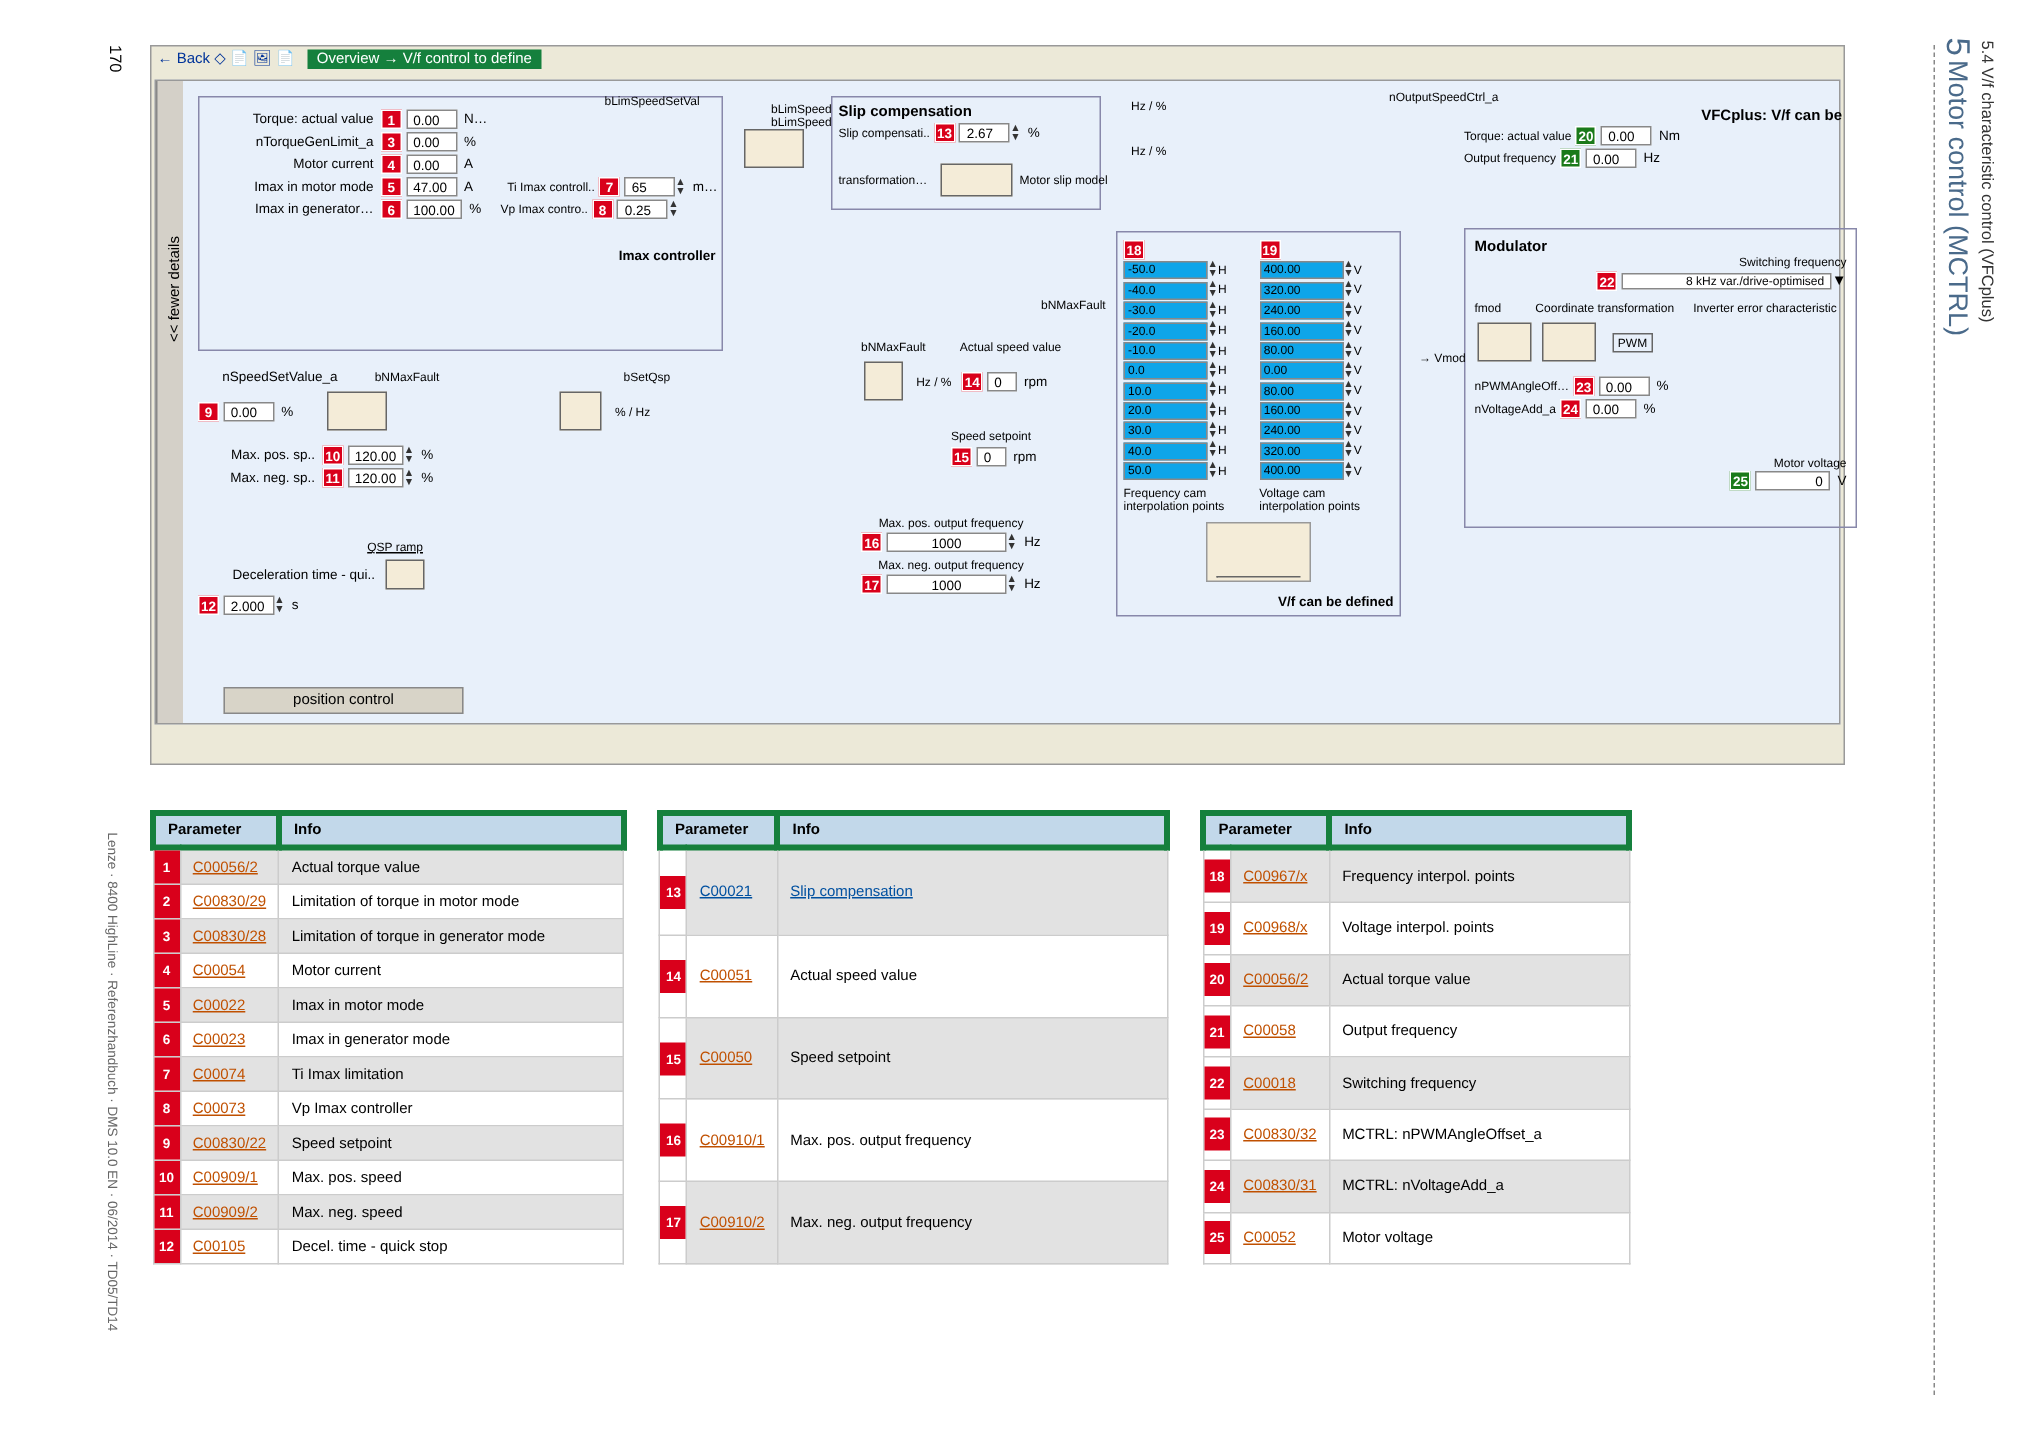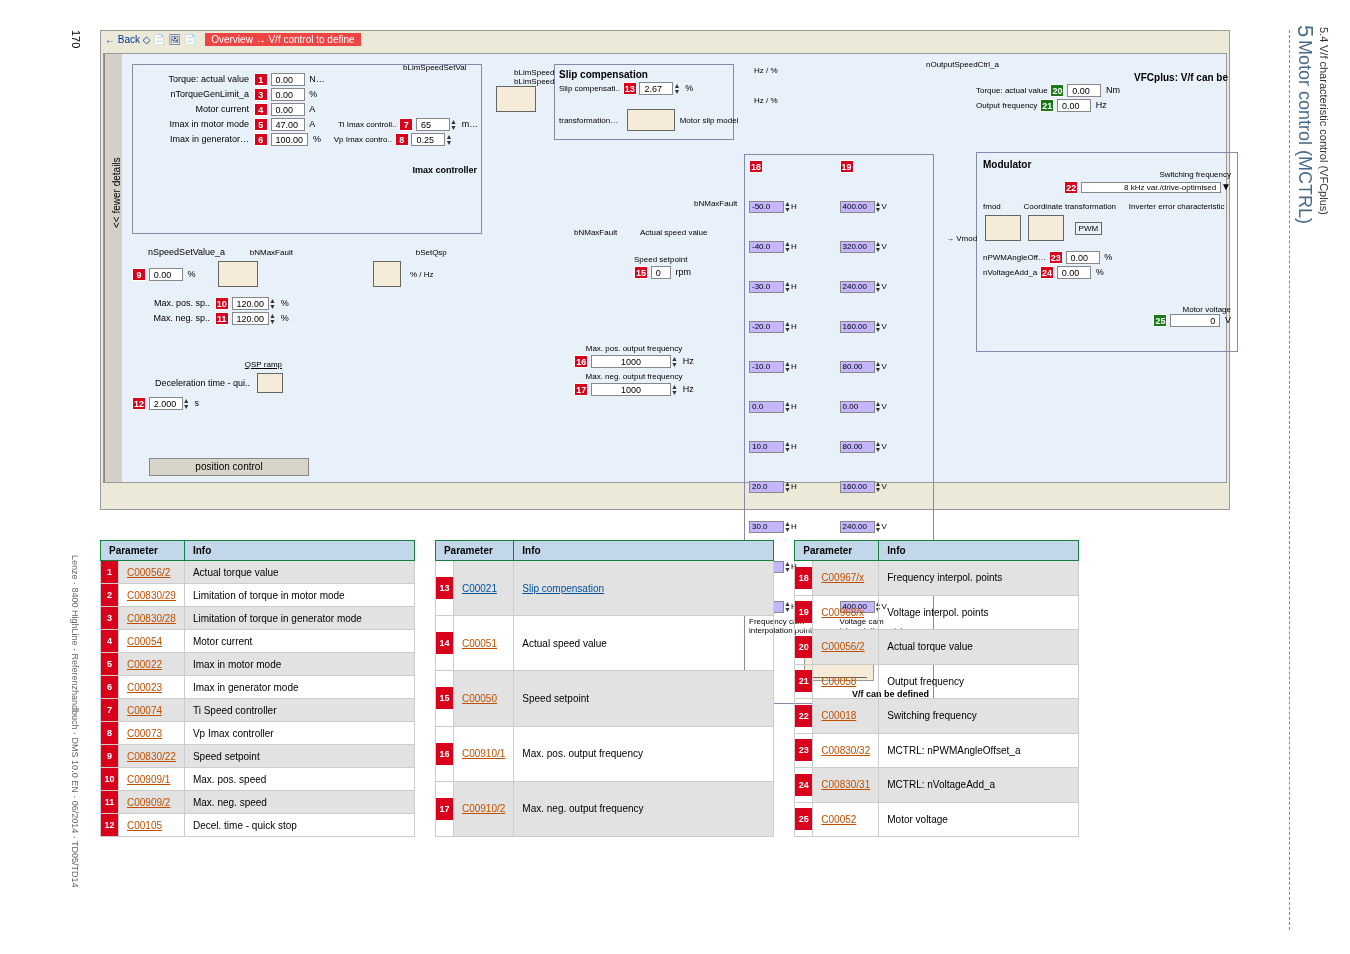--- a/index.html
+++ b/index.html
@@ -80,21 +80,21 @@
   }
   .toolbar {
     height: 20px;
     padding: 2px 4px;
     font-size: 10px;
     color: #003399;
   }
   .toolbar .back { color: #003399; }
   .toolbar .crumb {
     display: inline-block;
-    background: #ef4444;
+    background: #15803d;
     color: #fff;
     padding: 1px 6px;
     margin-left: 6px;
   }
   .diagram-area {
     position: relative;
     background: #e8f0fa;
     margin: 2px;
     height: 430px;
     border: 1px solid #999;
@@ -205,21 +205,21 @@
     position: absolute;
     left: 640px;
     top: 100px;
     width: 190px;
     border: 1px solid #88a;
     padding: 4px;
     font-size: 9px;
   }
   .vf-col { display: inline-block; vertical-align: top; width: 88px; }
   .vf-row { margin: 1px 0; white-space: nowrap; }
-  .vf-val { display: inline-block; background:#c4b5fd; border:1px solid #888; width: 35px; height:12px; font-size:8px; padding:0 2px;margin-top:27px; }
+  .vf-val { display: inline-block; background:#0ea5e9; border:1px solid #888; width: 56px; height:12px; font-size:8px; padding:0 2px; }
   .vf-bottom { text-align: right; font-size: 9px; margin-top: 4px; }
 
   .right-group {
     position: absolute;
     left: 872px;
     top: 10px;
     width: 262px;
   }
   .vfc-title { position: absolute; right: 10px; top: 8px; font-weight: bold; color: #000; font-size: 10px; }
   .modulator-box {
@@ -258,21 +258,21 @@
     top: 540px;
     display: flex;
     gap: 20px;
   }
   .param-table {
     border-collapse: collapse;
     font-size: 10px;
   }
   .param-table th {
     background: #c2d8ea;
-    border: 1px solid #15803d;
+    border: 4px solid #15803d;
     padding: 4px 8px;
     text-align: left;
     font-weight: bold;
     height: 20px;
   }
   .param-table td {
     border: 1px solid #ccc;
     padding: 4px 8px;
     height: 20px;
   }
@@ -425,20 +425,27 @@
       </div>
     </div>
     <span class="tiny-label" style="position:absolute; left:590px; top:145px;">bNMaxFault</span>
     <span class="tiny-label" style="position:absolute; left:650px; top:12px;">Hz / %</span>
     <span class="tiny-label" style="position:absolute; left:650px; top:42px;">Hz / %</span>
 
     <div class="actual-speed-box">
       <div class="param-row">
         <span class="tiny-label">bNMaxFault</span>
         <span class="tiny-label" style="margin-left:20px">Actual speed value</span>
+      </div>
+      <div class="param-row">
+        <span class="small-block" style="width:26px"></span>
+        <span class="tiny-label" style="margin:0 4px">Hz / %</span>
+        <span class="num-badge">14</span>
+        <span class="val-box" style="min-width:20px">0</span>
+        <span class="unit">rpm</span>
       </div>
       <div class="param-row" style="margin-top:16px">
         <span class="tiny-label" style="margin-left:60px">Speed setpoint</span>
       </div>
       <div class="param-row">
         <span style="margin-left:60px" class="num-badge">15</span>
         <span class="val-box" style="min-width:20px">0</span>
         <span class="unit">rpm</span>
       </div>
     </div>
@@ -594,21 +601,21 @@
           <td class="odd">Imax in motor mode</td>
         </tr>
         <tr>
           <td class="badge-cell"><div class="num-badge">6</div></td>
           <td class="link">C00023</td>
           <td class="">Imax in generator mode</td>
         </tr>
         <tr>
           <td class="badge-cell"><div class="num-badge">7</div></td>
           <td class="link odd">C00074</td>
-          <td class="odd">Ti Speed controller</td>
+          <td class="odd">Ti Imax limitation</td>
         </tr>
         <tr>
           <td class="badge-cell"><div class="num-badge">8</div></td>
           <td class="link">C00073</td>
           <td class="">Vp Imax controller</td>
         </tr>
         <tr>
           <td class="badge-cell"><div class="num-badge">9</div></td>
           <td class="link odd">C00830/22</td>
           <td class="odd">Speed setpoint</td>

